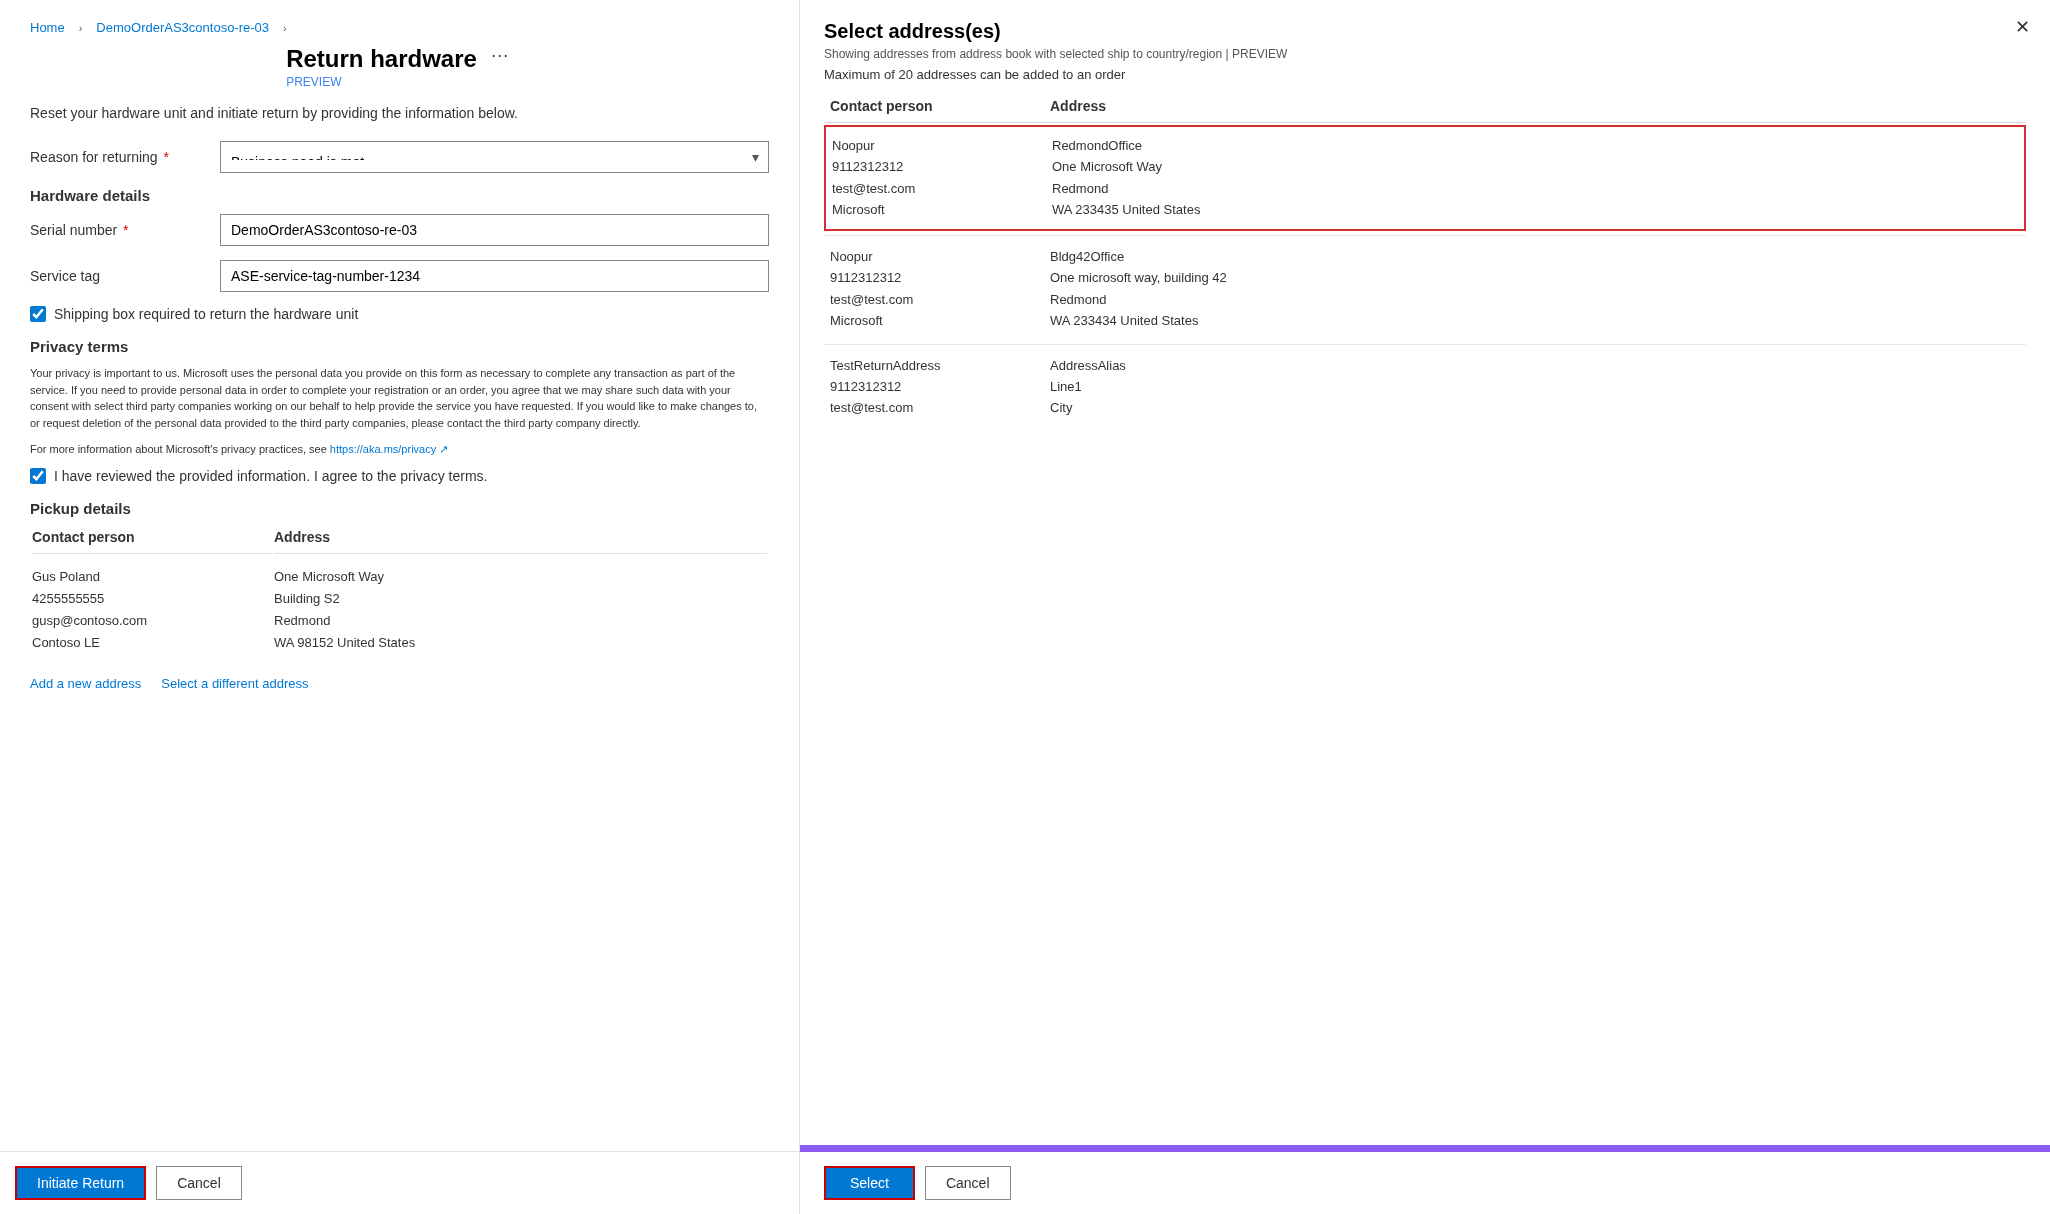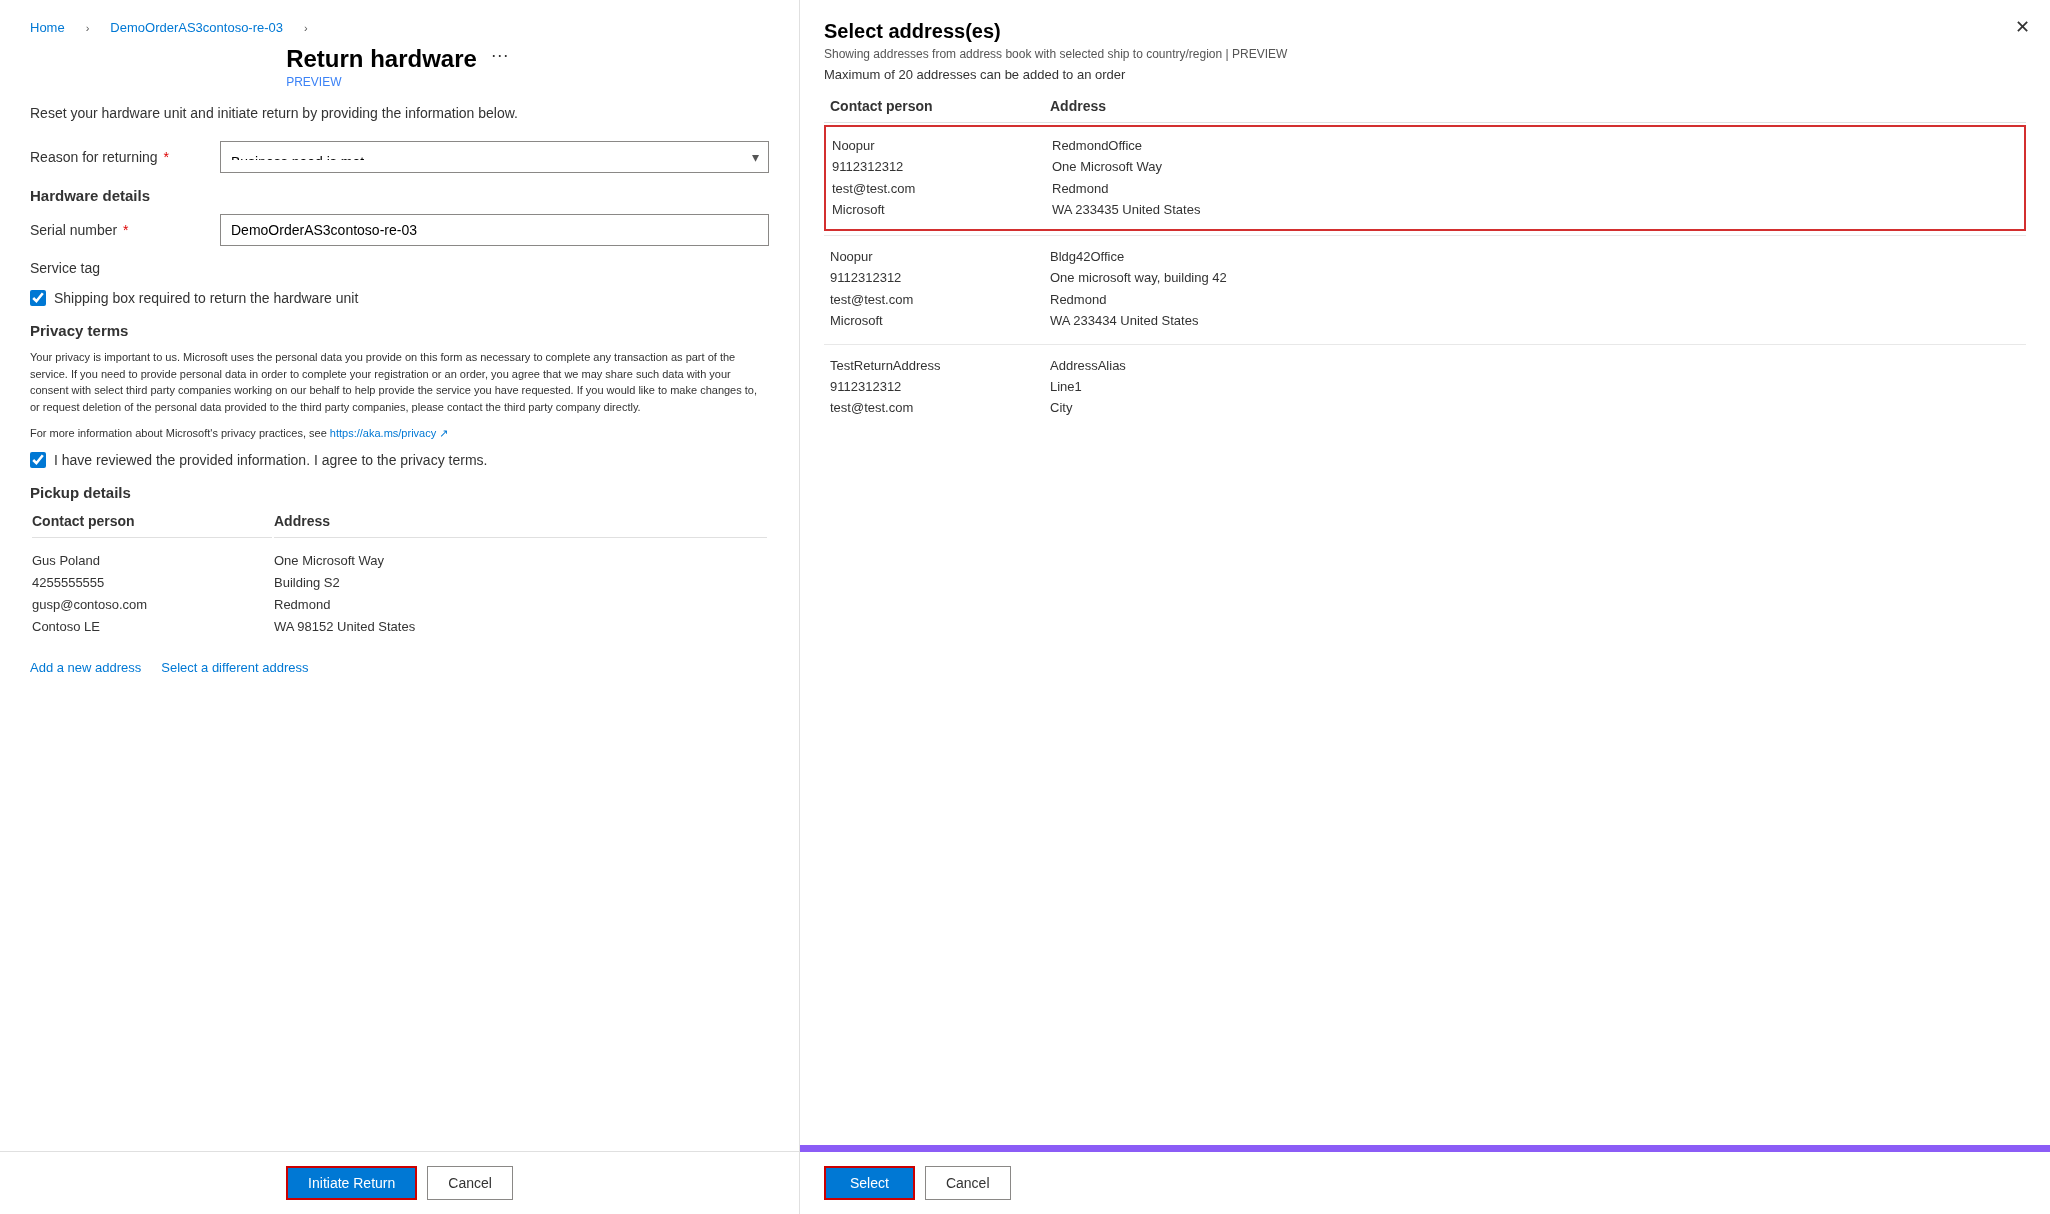--- a/index.html
+++ b/index.html
@@ -18,21 +18,21 @@
     .left-content {
       padding: 20px 30px;
       flex: 1;
     }
     .breadcrumb {
       font-size: 13px;
       color: #333;
       margin-bottom: 10px;
       display: flex;
       align-items: center;
-      gap: 21px;
+      gap: 14px;
     }
     .breadcrumb a {
       color: #0078d4;
       text-decoration: none;
     }
     .breadcrumb-sep { color: #555; font-size: 11px; }
     .page-title { font-size: 24px; font-weight: 600; color: #000; }
     .page-subtitle { font-size: 12px; color: #3b82f6; margin-top: 2px; margin-bottom: 14px; }
     .page-description { font-size: 14px; color: #333; margin-bottom: 20px; }
 
@@ -141,21 +141,20 @@
       font-size: 13px;
     }
 
     
     .left-bottom {
       border-top: 1px solid #e0e0e0;
       padding: 14px 15px;
       display: flex;
       gap: 10px;
       background: #fff;
-      justify-content: center;
     }
     .btn-primary {
       background: #0078d4;
       color: #fff;
       border: 2px solid #c00;
       padding: 7px 20px;
       font-size: 14px;
       cursor: pointer;
       font-weight: 500;
     }
@@ -297,20 +296,21 @@
 
     <div class="form-row">
       <div class="form-label">
         <span>Serial number</span><span class="required"> *</span>
       </div>
       <input class="form-input" type="text" value="DemoOrderAS3contoso-re-03" style="">
     </div>
 
     <div class="form-row">
       <div class="form-label">Service tag</div>
+      <input class="form-input" type="text" value="ASE-service-tag-number-1234" style="">
     </div>
 
     <div class="checkbox-row">
       <input type="checkbox" checked="" style="">
       <label>Shipping box required to return the hardware unit</label>
     </div>
 
     <div class="section-title">Privacy terms</div>
     <p class="privacy-text">Your privacy is important to us. Microsoft uses the personal data you provide on this form as necessary to complete any transaction as part of the service. If you need to provide personal data in order to complete your registration or an order, you agree that we may share such data with your consent with select third party companies working on our behalf to help provide the service you have requested. If you would like to make changes to, or request deletion of the personal data provided to the third party companies, please contact the third party company directly.</p>
     <p class="privacy-text">

